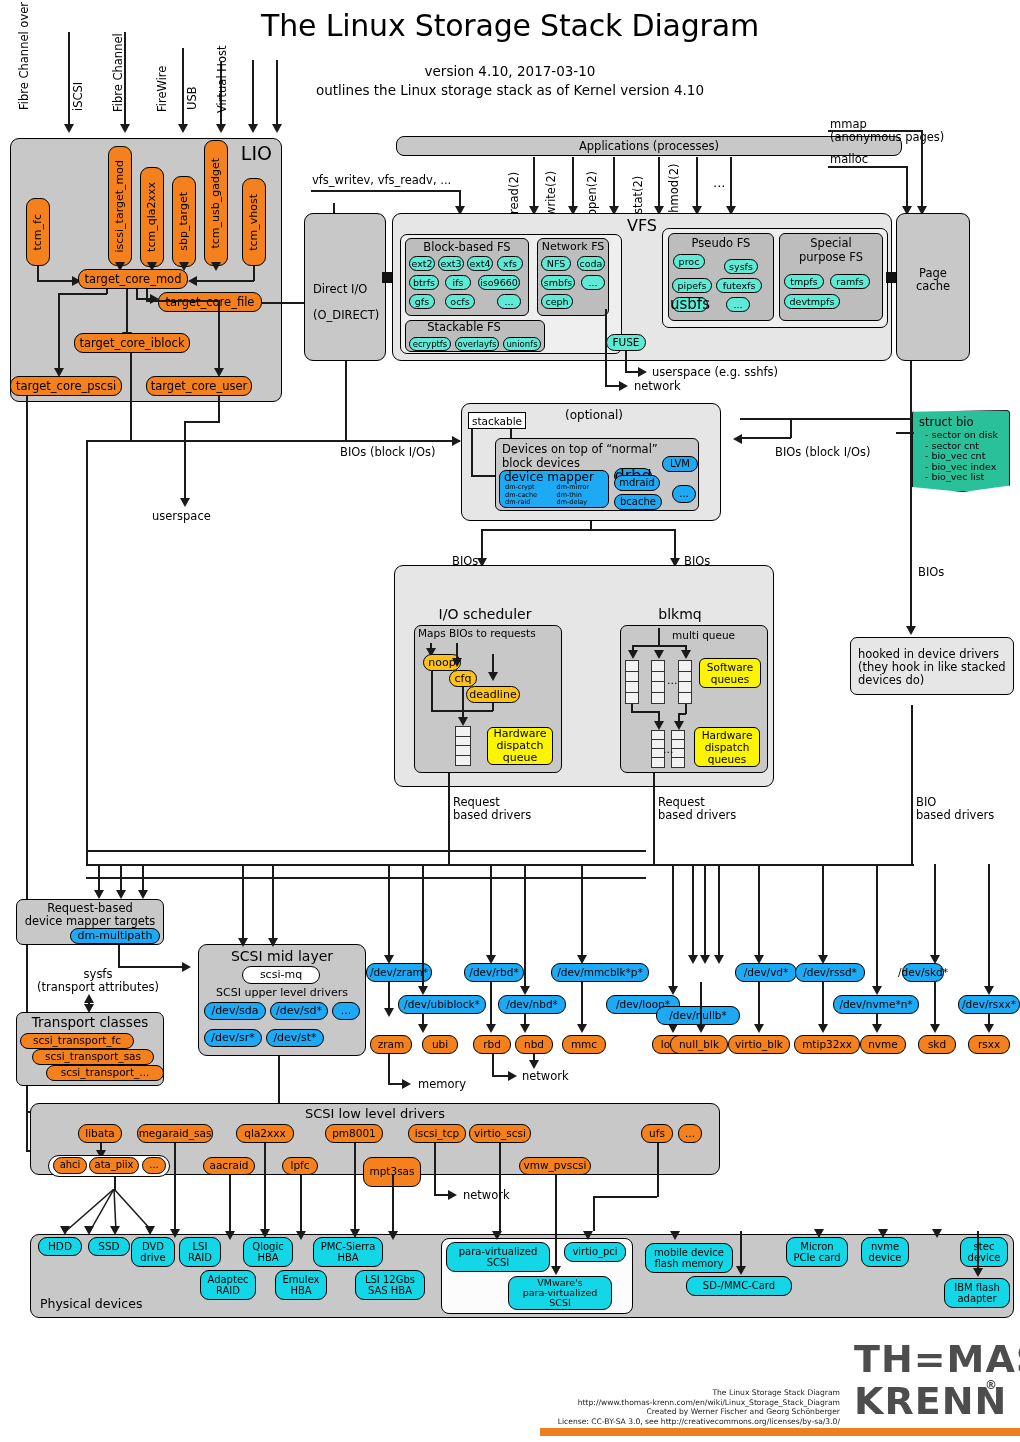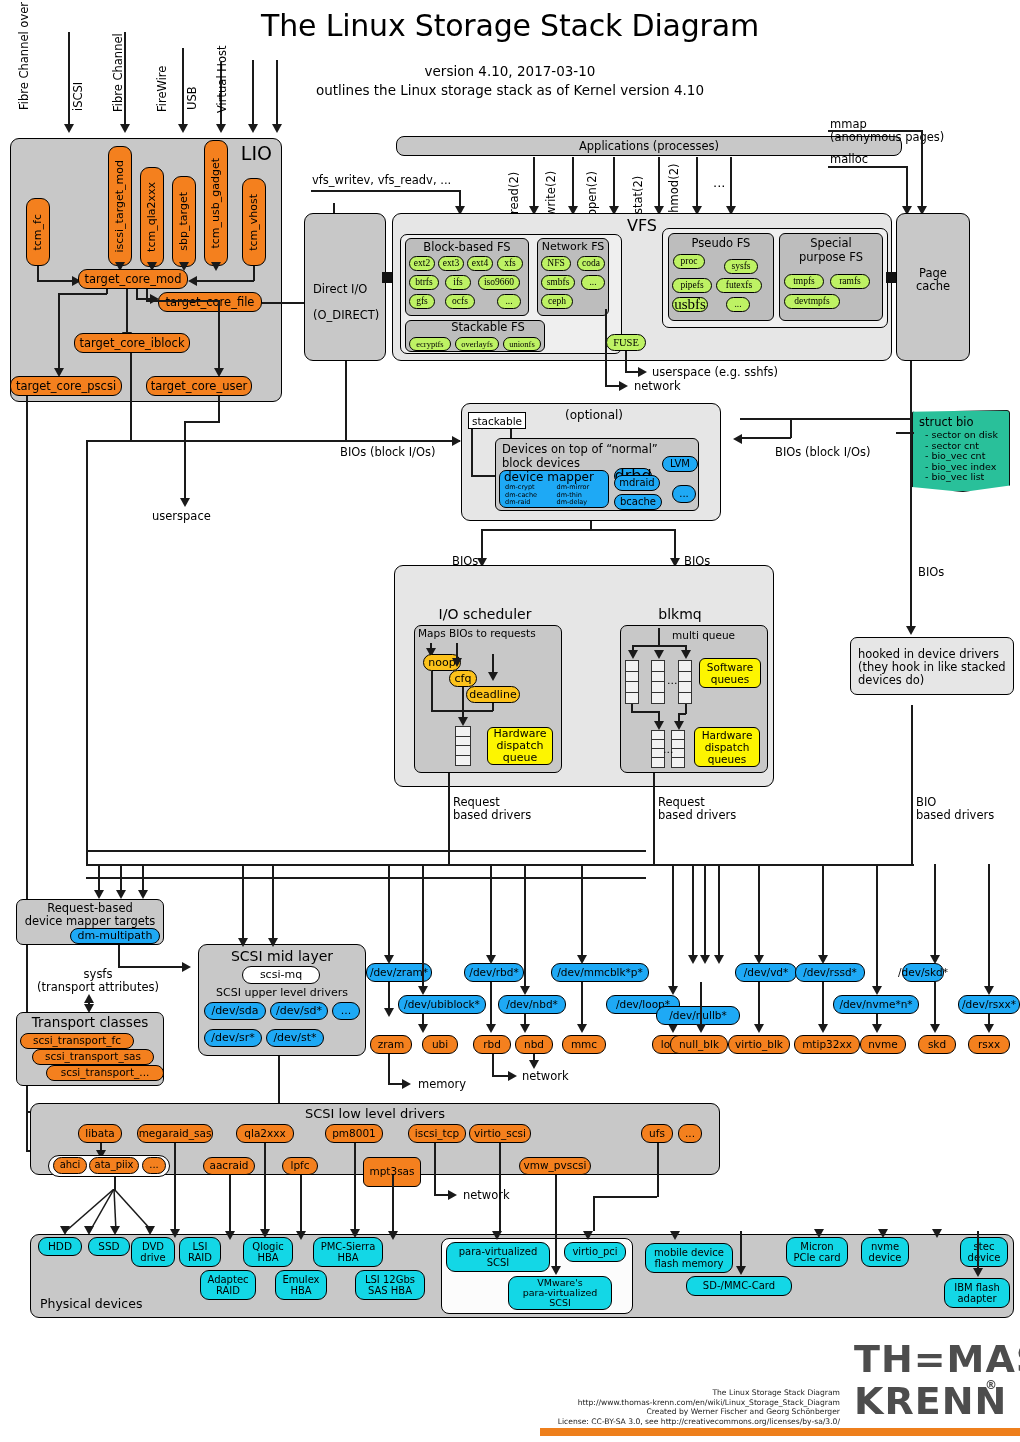--- a/index.html
+++ b/index.html
@@ -30,21 +30,21 @@
   .panel.mid { background:#bdbdbd; }
   .panel-title { position:absolute; text-align:center; font-size:13px; }
 
   
   .pill {
     position:absolute; border:1.4px solid #000; border-radius:9px;
     display:flex; align-items:center; justify-content:center;
     text-align:center; line-height:1.05; font-size:11px; white-space:nowrap;
   }
   .orange { background:#f4801e; }
-  .green  { background:#bef264;font-family:Liberation Serif, serif; }
+  .green  { background:#5eead4; }
   .blue   { background:#1ea9f5; }
   .cyan   { background:#13d7e6; }
   .yellow { background:#fdf500; border-radius:6px; }
   .amber  { background:#fcc21b; }
   .whitep { background:#ffffff; }
   .vtext { writing-mode:vertical-rl; transform:rotate(180deg); }
 
   .lbl { position:absolute; font-size:11.5px; line-height:13px; white-space:pre-line; }
   .lbl.s { font-size:10px; line-height:11px; }
   .lbl.vert { writing-mode:vertical-rl; transform:rotate(180deg); white-space:nowrap; }
@@ -307,21 +307,21 @@
       <span>smbfs</span>
     </div>
   <div class="pill green" style="left:581px; top:275px; width:24px; height:15px; font-size:9.5px;">
       <span>...</span>
     </div>
   <div class="pill green" style="left:541px; top:294px; width:32px; height:15px; font-size:9.5px;">
       <span>ceph</span>
     </div>
 
   <div class="panel mid abs" style="left:405px; top:320px; width:140px; height:32px; border-radius:6px;"></div>
-  <div class="panel-title" style="left:418px; top:320px; width:140px; font-size:11.5px;">Stackable FS</div>
+  <div class="panel-title" style="left:394px; top:320px; width:140px; font-size:11.5px;">Stackable FS</div>
   <div class="pill green" style="left:409px; top:337px; width:42px; height:14px; font-size:8.5px;">
       <span>ecryptfs</span>
     </div>
   <div class="pill green" style="left:455px; top:337px; width:44px; height:14px; font-size:8.5px;">
       <span>overlayfs</span>
     </div>
   <div class="pill green" style="left:503px; top:337px; width:38px; height:14px; font-size:8.5px;">
       <span>unionfs</span>
     </div>
 
@@ -818,21 +818,21 @@
   <div class="pill orange" style="left:678px; top:1124px; width:24px; height:19px; font-size:10.5px;">
       <span>...</span>
     </div>
 
   <div class="pill orange" style="left:203px; top:1157px; width:52px; height:18px; font-size:10.5px;">
       <span>aacraid</span>
     </div>
   <div class="pill orange" style="left:282px; top:1157px; width:36px; height:18px; font-size:10.5px;">
       <span>lpfc</span>
     </div>
-  <div class="pill orange" style="left:363px; top:1157px; width:58px; height:30px; font-size:10.5px;border-radius:6px;">
+  <div class="pill orange" style="left:363px; top:1157px; width:58px; height:30px; font-size:10.5px;">
       <span>mpt3sas</span>
     </div>
   <div class="pill orange" style="left:519px; top:1157px; width:72px; height:18px; font-size:10.5px;">
       <span>vmw_pvscsi</span>
     </div>
 
   <div class="ln lnv" style="left:174px; top:1143px; height:88px;"></div>
   <div class="ln lnv" style="left:264px; top:1143px; height:88px;"></div>
   <div class="ln lnv" style="left:354px; top:1143px; height:88px;"></div>
   <div class="ln lnv" style="left:229px; top:1175px; height:56px;"></div>

